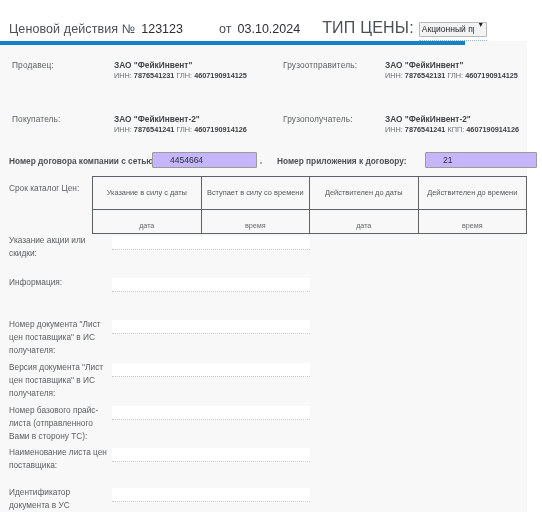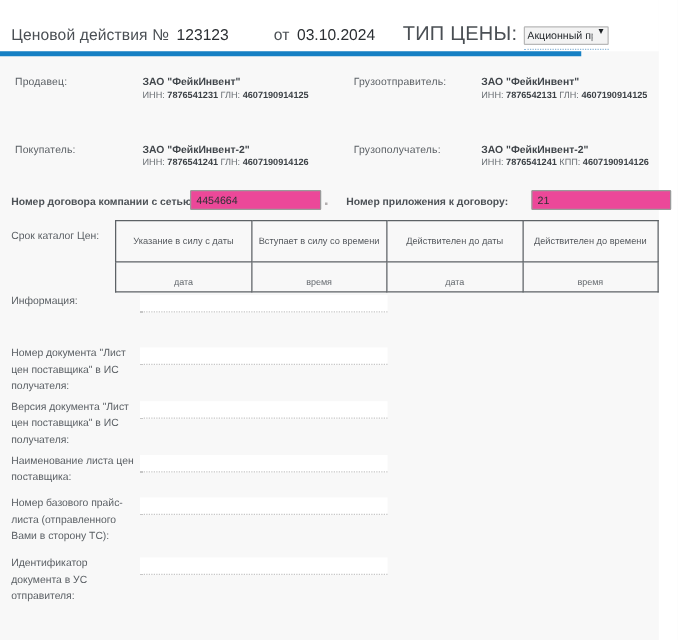--- a/index.html
+++ b/index.html
@@ -175,24 +175,24 @@
   }
   .cr-label.a { left: 9px; }
   .cr-label.b { left: 277px; }
   .cr-input {
     position: absolute;
     top: 4px;
     height: 16px;
     font-family: "Liberation Sans", sans-serif;
     font-size: 8.5px;
     color: #2c3034;
-    background: #ec4899;
+    background: #c4b5fd;
     border: 1px solid #9a9a9a;
     border-radius: 1px;
-    padding: 0 4px;
+    padding: 0 17px;
   }
   .cr-input.a { left: 152px; width: 105px; }
   .cr-input.b { left: 425px; width: 112px; }
   .cr-dot {
     position: absolute;
     left: 260px;
     top: 14px;
     width: 2px; height: 2px;
     background: #b2aeae;
   }
@@ -366,43 +366,47 @@
         <td>время</td>
         <td>дата</td>
         <td>время</td>
       </tr>
     </tbody>
       </table>
   </div>
 
   <div class="fields">
 
+    <div class="field-row" style="height:42px">
+      <span class="field-label">Указание акции или скидки:</span>
+      <span class="field-underline"></span>
+    </div>
 
     <div class="field-row" style="height:42px">
       <span class="field-label">Информация:</span>
       <span class="field-underline"></span>
     </div>
 
     <div class="field-row" style="height:43px">
       <span class="field-label">Номер документа "Лист цен поставщика" в ИС получателя:</span>
       <span class="field-underline"></span>
     </div>
 
     <div class="field-row" style="height:43px">
       <span class="field-label">Версия документа "Лист цен поставщика" в ИС получателя:</span>
       <span class="field-underline"></span>
     </div>
 
+    <div class="field-row" style="height:42px">
+      <span class="field-label">Номер базового прайс-листа (отправленного Вами в сторону ТС):</span>
+      <span class="field-underline"></span>
+    </div>
+
     <div class="field-row" style="height:34px">
       <span class="field-label">Наименование листа цен поставщика:</span>
-      <span class="field-underline"></span>
-    </div>
-
-    <div class="field-row" style="height:42px">
-      <span class="field-label">Номер базового прайс-листа (отправленного Вами в сторону ТС):</span>
       <span class="field-underline"></span>
     </div>
 
     <div class="field-row" style="height:40px">
       <span class="field-label" style="top:6px">Идентификатор документа в УС отправителя:</span>
       <span class="field-underline" style="top:8px"></span>
     </div>
 
   </div>
 </div>

